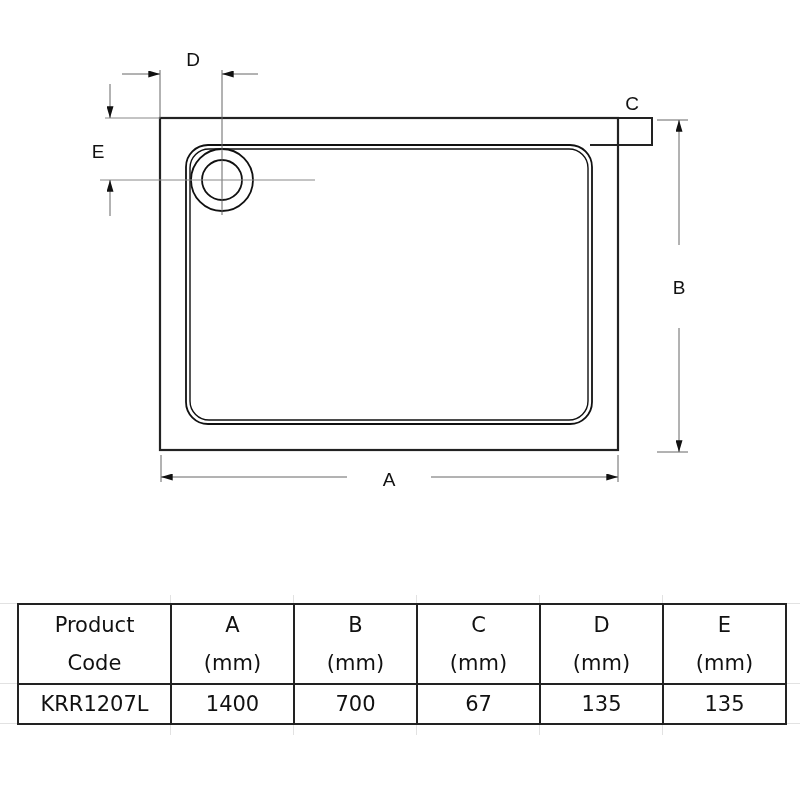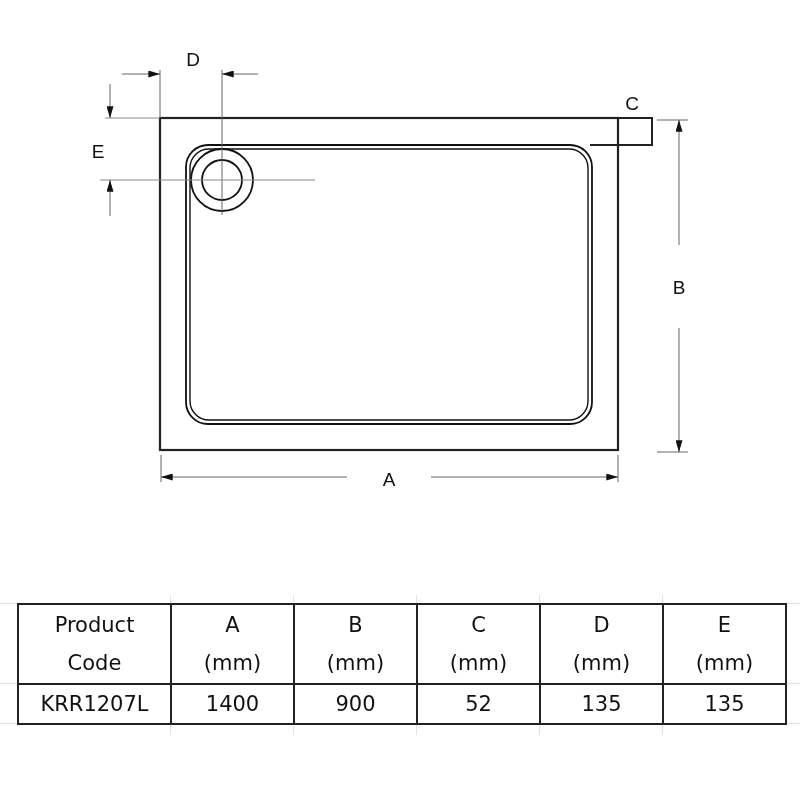--- a/index.html
+++ b/index.html
@@ -85,19 +85,19 @@
     <td class="c0"><span>Product</span><br><span>Code</span></td>
     <td class="c1"><span>A</span><br><span>(mm)</span></td>
     <td class="c2"><span>B</span><br><span>(mm)</span></td>
     <td class="c3"><span>C</span><br><span>(mm)</span></td>
     <td class="c4"><span>D</span><br><span>(mm)</span></td>
     <td class="c5"><span>E</span><br><span>(mm)</span></td>
   </tr>
   <tr class="row">
     <td>KRR1207L</td>
     <td>1400</td>
-    <td>900</td>
-    <td>52</td>
+    <td>700</td>
+    <td>67</td>
     <td>135</td>
     <td>135</td>
   </tr>
 </tbody>
   </table>
 
 </body></html>

